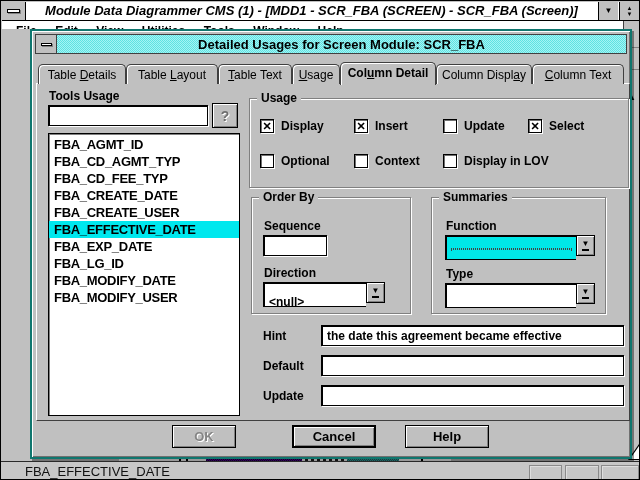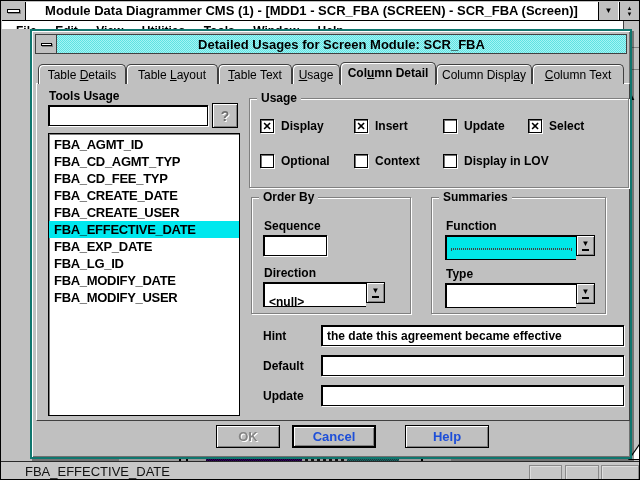--- a/index.html
+++ b/index.html
@@ -1,21 +1,21 @@
 <!DOCTYPE html>
 <html><head>
 <meta charset="utf-8">
 <style>
   * { margin:0; padding:0; box-sizing:border-box; }
   html,body { width:640px; height:480px; }
   body { font-family:"Liberation Sans", sans-serif; background:#c0c0c0; }
   #screen { position:relative; width:640px; height:480px; background:#c0c0c0; border:1px solid #000; overflow:hidden; }
 
   
-  .titlebar { position:absolute; left:1px; top:1px; width:637px; height:19px; background:#ffffff; border-bottom:1px solid #000; }
+  .titlebar { position:absolute; left:1px; top:1px; width:637px; height:19px; background:#ffffff; border-bottom:1px solid #000;font-style:italic; }
   .tb-sys { position:absolute; left:0; top:0; width:24px; height:18px; background:#c0c0c0; border-right:1px solid #000; display:flex; align-items:center; justify-content:center; }
   .dash { width:13px; height:4px; background:#fff; border:1px solid #000; box-shadow:1px 1px 0 #808080; }
   .tb-title { position:absolute; left:28px; right:46px; top:1px; text-align:center; font-weight:bold; font-size:13px; color:#000; white-space:nowrap; overflow:hidden; }
   .tb-btn { position:absolute; top:0; width:20px; height:18px; background:#c0c0c0; border-left:1px solid #000; display:flex; flex-direction:column; align-items:center; justify-content:center; font-size:8px; line-height:6px; color:#000; }
   .tb-btn.min { right:21px; }
   .tb-btn.rst { right:0; font-size:6px; }
 
   
   .menubar { position:absolute; left:1px; top:20px; width:637px; height:8px; background:#fff; overflow:hidden; z-index:1; }
   .menubar .mi { display:inline-block; margin-left:14px; font-weight:bold; font-size:12px; color:#000; }
@@ -98,22 +98,22 @@
   .combo-text.focus-cyan .focus-ring { display:block; height:100%; border:1px dotted #444; }
   .combo-btn { width:19px; background:#c0c0c0; border:1px solid #000; box-shadow:inset 1px 1px 0 #fff, inset -1px -1px 0 #808080; display:flex; align-items:center; justify-content:center; }
   .combo-btn .glyph { font-size:8px; line-height:8px; border-bottom:2px solid #000; padding-bottom:1px; color:#000; }
 
   
   .hint-field    { position:absolute; left:284px; top:241px; width:303px; height:21px; }
   .default-field { position:absolute; left:284px; top:271px; width:303px; height:21px; }
   .comment-field { position:absolute; left:284px; top:301px; width:303px; height:21px; }
 
   
-  .btn { position:absolute; top:394px; height:23px; background:#c0c0c0; border:1px solid #000; box-shadow:inset 1px 1px 0 #fff, inset -1px -1px 0 #808080; font-weight:bold; font-size:13px; color:#1d4ed8; text-align:center; line-height:21px; font-family:"Liberation Sans",sans-serif; }
-  .btn.ok { left:140px; width:64px; color:#858585; text-shadow:1px 1px 0 #fff;margin-left:44px; }
+  .btn { position:absolute; top:394px; height:23px; background:#c0c0c0; border:1px solid #000; box-shadow:inset 1px 1px 0 #fff, inset -1px -1px 0 #808080; font-weight:bold; font-size:13px; color:#000000; text-align:center; line-height:21px; font-family:"Liberation Sans",sans-serif; }
+  .btn.ok { left:140px; width:64px; color:#858585; text-shadow:1px 1px 0 #fff; }
   .btn.cancel { left:260px; width:84px; border:2px solid #000; line-height:19px; }
   .btn.help { left:373px; width:84px; }
 </style>
 </head>
 <body>
 
 <div id="screen">
 
   <div class="titlebar">
     <div class="tb-sys">

